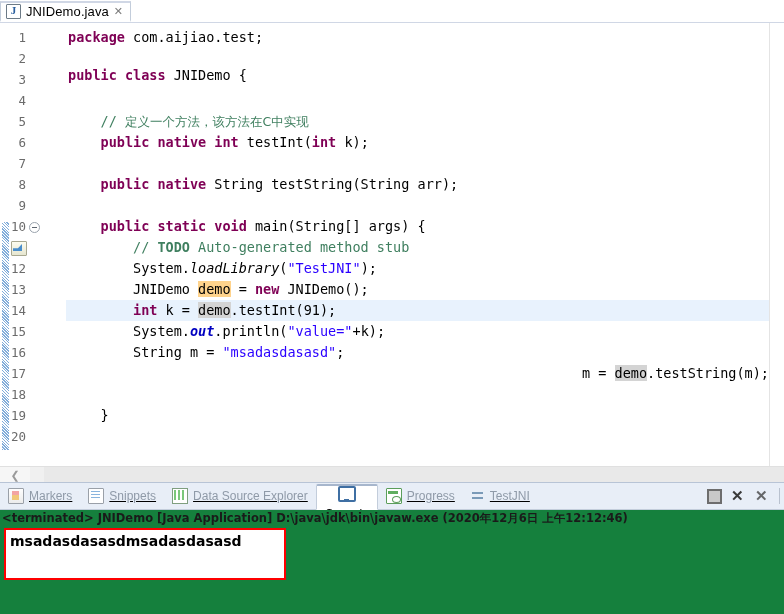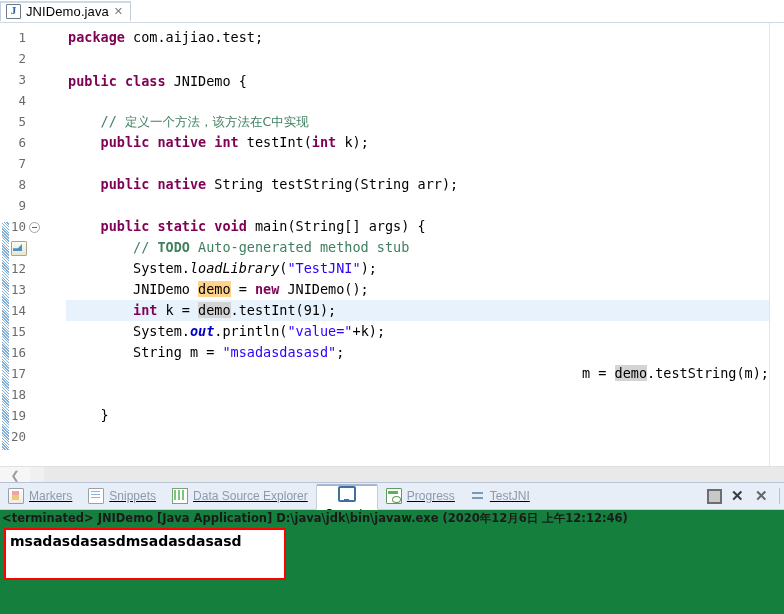--- a/index.html
+++ b/index.html
@@ -374,21 +374,21 @@
         <div class="line-no" style="top: 319px;">16</div>
         <div class="line-no" style="top: 340px;">17</div>
         <div class="line-no" style="top: 361px;">18</div>
         <div class="line-no" style="top: 382px;">19</div>
         <div class="line-no" style="top: 403px;">20</div>
       </div>
   </div>
   <div id="code">
       <div class="code-line" style="top: 4px;"><span class="kw">package </span><span class="plain">com.aijiao.test;</span></div>
       <div class="code-line" style="top: 25px;"></div>
-      <div class="code-line" style="top: 48px;"><span class="kw">public </span><span class="kw">class </span><span class="plain">JNIDemo {</span></div>
+      <div class="code-line" style="top: 42px;"><span class="kw">public </span><span class="kw">class </span><span class="plain">JNIDemo {</span></div>
       <div class="code-line" style="top: 67px;"></div>
       <div class="code-line" style="top: 88px;"><span class="cmt">    // </span><span class="cmt-cn">定义一个方法，该方法在C中实现</span></div>
       <div class="code-line" style="top: 109px;"><span class="plain">    </span><span class="kw">public native int </span><span class="plain">testInt(</span><span class="kw">int </span><span class="plain">k);</span></div>
       <div class="code-line" style="top: 130px;"></div>
       <div class="code-line" style="top: 151px;"><span class="plain">    </span><span class="kw">public native </span><span class="plain">String testString(String arr);</span></div>
       <div class="code-line" style="top: 172px;"></div>
       <div class="code-line" style="top: 193px;"><span class="plain">    </span><span class="kw">public static void </span><span class="plain">main(String[] args) {</span></div>
       <div class="code-line" style="top: 214px;"><span class="cmt">        // </span><span class="todo">TODO</span><span class="cmt"> Auto-generated method stub</span></div>
       <div class="code-line" style="top: 235px;"><span class="plain">        System.</span><span class="plain stat">loadLibrary</span><span class="plain">(</span><span class="str">"TestJNI"</span><span class="plain">);</span></div>
       <div class="code-line" style="top: 256px;"><span class="plain">        JNIDemo </span><span class="plain hl-decl">demo</span><span class="plain"> = </span><span class="kw">new </span><span class="plain">JNIDemo();</span></div>

